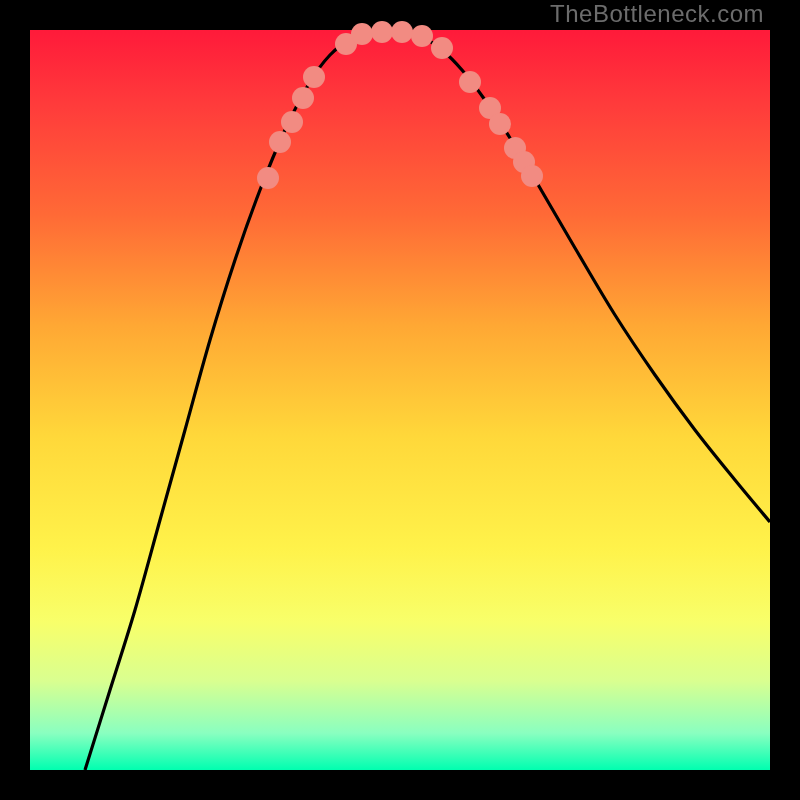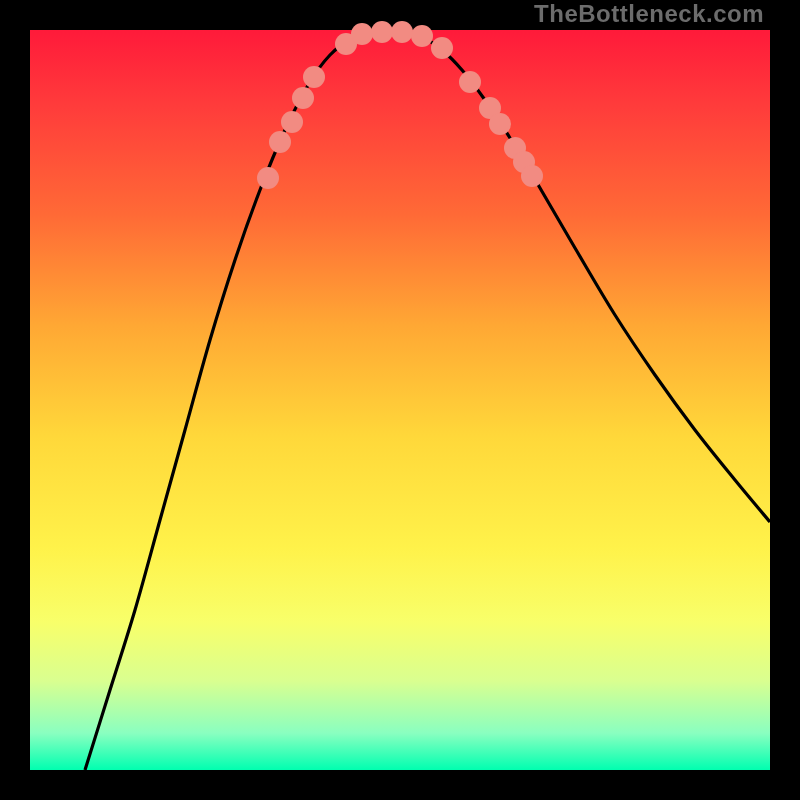--- a/index.html
+++ b/index.html
@@ -35,21 +35,21 @@
       #8affc0 95%,
       #00ffb0 100%);
   }
   .watermark {
     position: absolute;
     top: 0;
     right: 36px;
     font-family: Arial, Helvetica, sans-serif;
     font-size: 24px;
     color: #6c6c6c;
-    font-weight: 700;
+    font-weight: 400;
     letter-spacing: 0.5px;
     user-select: none;
   }
   svg.curve-layer {
     position: absolute;
     left: 0;
     top: 0;
     width: 740px;
     height: 740px;
     overflow: visible;

